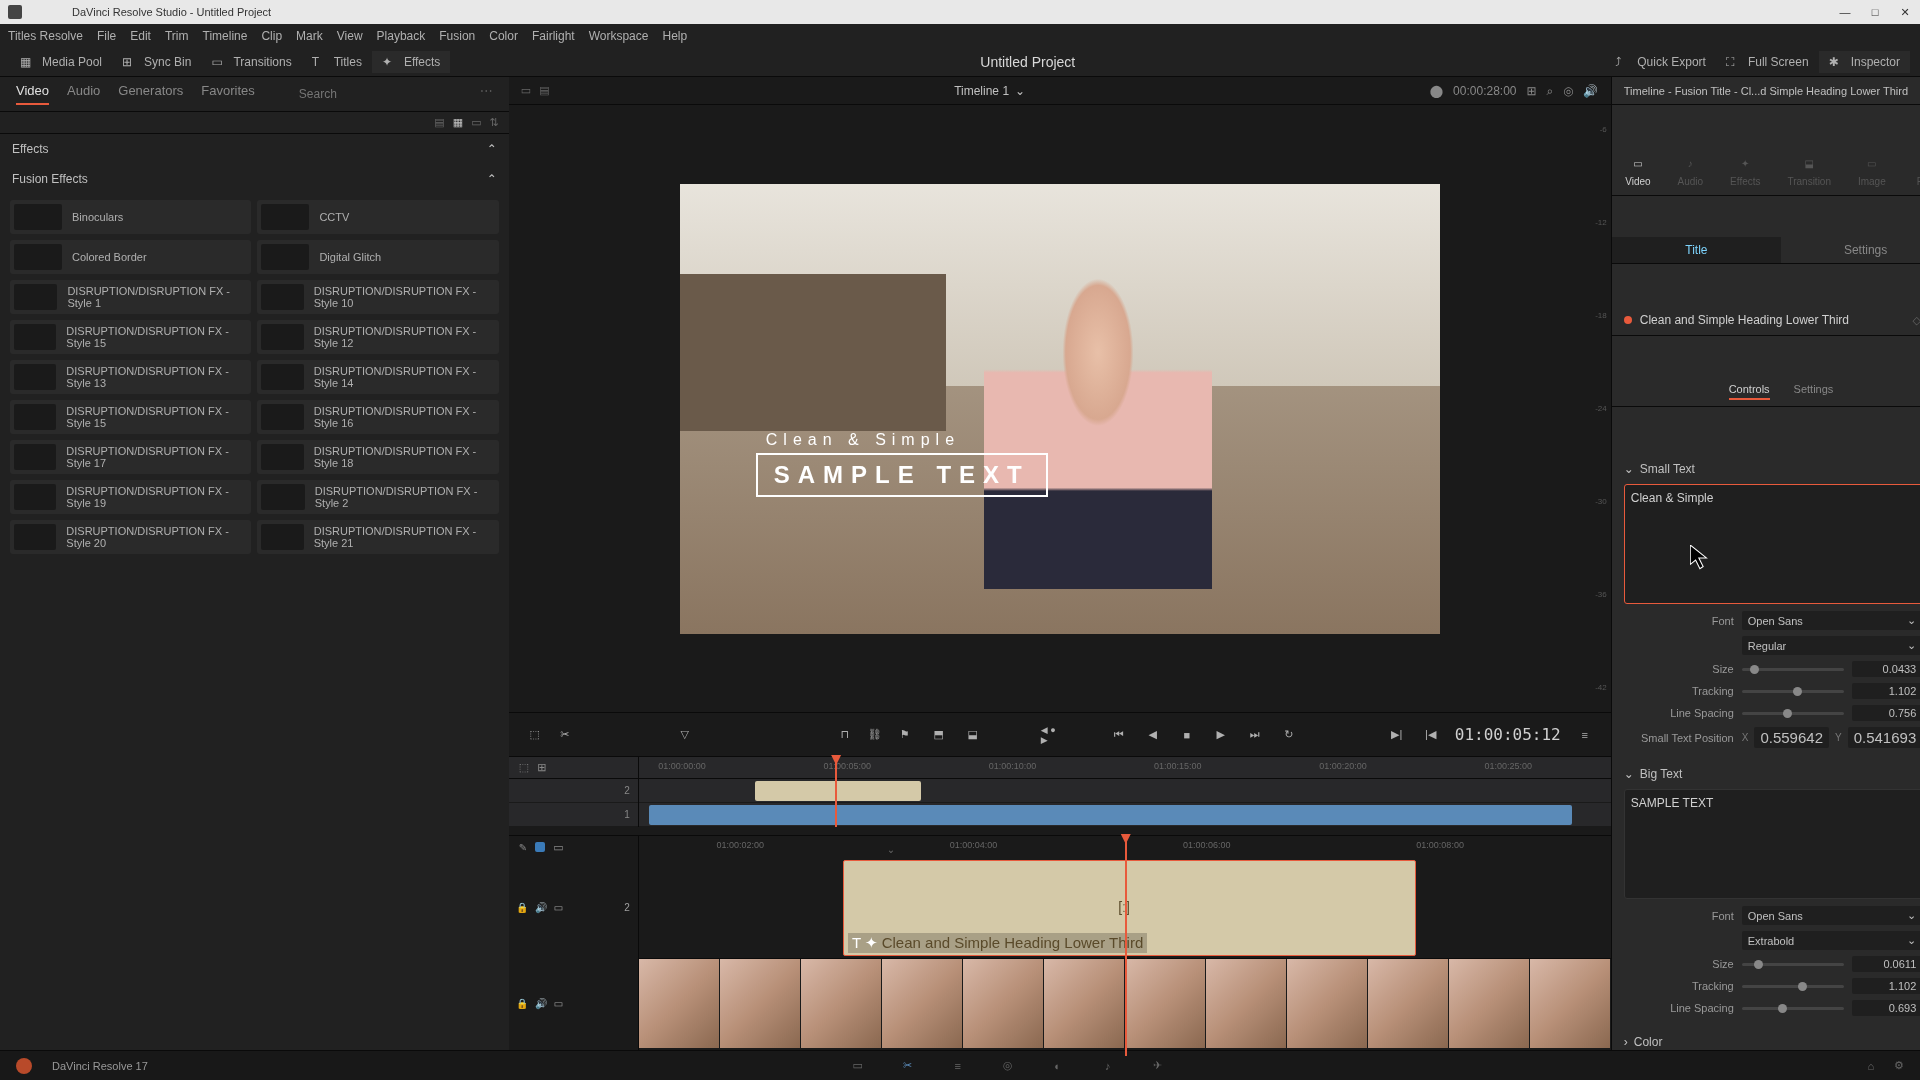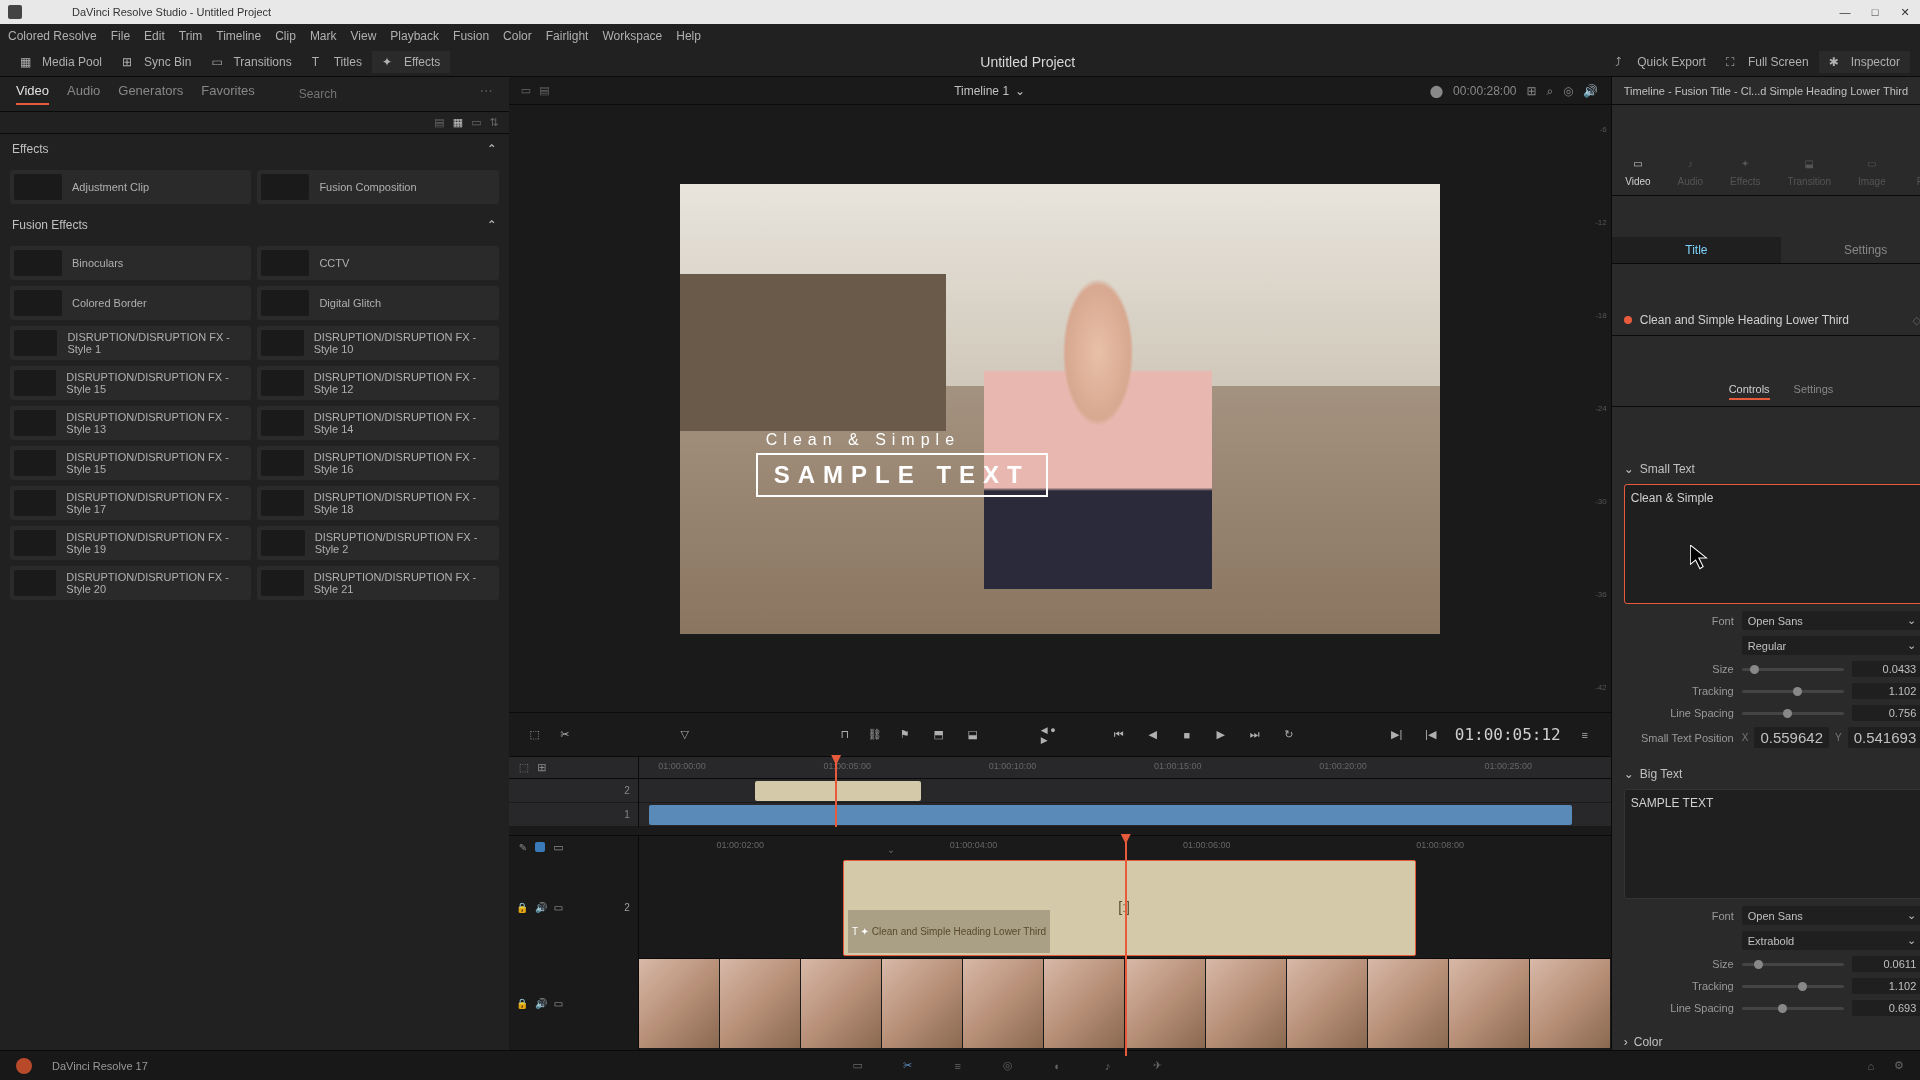--- a/index.html
+++ b/index.html
@@ -73,21 +73,21 @@
 .clip-title { background: #d4c9a8; }
 .clip-video { background: #5a8ab8; }
 
 .detail-timeline { border-top: 1px solid #0a0a0a; margin-top: 8px; }
 .detail-tracks { display: flex; }
 .detail-track-headers { width: 130px; border-right: 1px solid #0a0a0a; }
 .detail-track-header { display: flex; align-items: center; gap: 6px; padding: 0 8px; border-bottom: 1px solid #1a1a1a; font-size: 10px; }
 .detail-track-lanes { flex: 1; position: relative; }
 .detail-clip { position: absolute; border-radius: 2px; }
 .detail-clip-title { background: #d4c9a8; border: 1px solid #e85a3c; top: 2px; height: 96px; }
-.detail-clip-label { position: absolute; bottom: 2px; left: 4px; font-size: 10px; color: #5a4a2a; background: rgba(0,0,0,0.2); padding: 16px 4px; }
+.detail-clip-label { position: absolute; bottom: 2px; left: 4px; font-size: 15px; color: #5a4a2a; background: rgba(0,0,0,0.2); padding: 1px 4px; }
 .filmstrip { display: flex; height: 90px; border-top: 1px solid #0a0a0a; }
 .filmstrip-frame { flex: 1; background: linear-gradient(135deg, #d8b8a8 0%, #b89078 50%, #8a6850 100%); border-right: 1px solid #1a1a1a; }
 
 .right-panel { width: 400px; background: #2a2a2a; display: flex; flex-direction: column; border-left: 1px solid #0a0a0a; gap: 41px; }
 .inspector-header { height: 28px; display: flex; align-items: center; padding: 0 12px; font-size: 11px; color: #c0c0c0; border-bottom: 1px solid #0a0a0a; }
 .inspector-tabs { display: flex; justify-content: space-around; padding: 8px 0; border-bottom: 1px solid #0a0a0a; }
 .inspector-tab { display: flex; flex-direction: column; align-items: center; gap: 4px; cursor: pointer; color: #555; font-size: 10px; }
 .inspector-tab.active { color: #d0d0d0; }
 .inspector-tab-icon { width: 24px; height: 18px; display: flex; align-items: center; justify-content: center; }
 .subtab-row { display: flex; border-bottom: 1px solid #0a0a0a; }
@@ -132,21 +132,21 @@
   <div class="titlebar-icon"></div>
   <div class="titlebar-text">DaVinci Resolve Studio - Untitled Project</div>
   <div class="titlebar-btns">
     <div class="titlebar-btn">—</div>
     <div class="titlebar-btn">□</div>
     <div class="titlebar-btn">✕</div>
   </div>
 </div>
 
 <div class="menubar">
-  <span class="menubar-item">Colored Resolve</span>
+  <span class="menubar-item">Titles Resolve</span>
   <span class="menubar-item">File</span>
   <span class="menubar-item">Edit</span>
   <span class="menubar-item">Trim</span>
   <span class="menubar-item">Timeline</span>
   <span class="menubar-item">Clip</span>
   <span class="menubar-item">Mark</span>
   <span class="menubar-item">View</span>
   <span class="menubar-item">Playback</span>
   <span class="menubar-item">Fusion</span>
   <span class="menubar-item">Color</span>
@@ -206,30 +206,20 @@
     </div>
     <div style="display:flex; gap:8px; padding:4px 10px; justify-content:flex-end; border-bottom:1px solid #0a0a0a">
       <span style="color:#666">▤</span>
       <span style="color:#c0c0c0">▦</span>
       <span style="color:#666">▭</span>
       <span style="color:#666">⇅</span>
     </div>
     <div class="section-header">
       <span>Effects</span>
       <span>⌃</span>
-    </div>
-    <div class="effects-grid">
-      <div class="effect-item">
-          <div class="effect-thumb"></div>
-          <span class="effect-name">Adjustment Clip</span>
-        </div>
-      <div class="effect-item">
-          <div class="effect-thumb"></div>
-          <span class="effect-name">Fusion Composition</span>
-        </div>
     </div>
     <div class="section-header">
       <span>Fusion Effects</span>
       <span>⌃</span>
     </div>
     <div class="effects-grid" id="fusion-grid">
         <div class="effect-item">
           <div class="effect-thumb"></div>
           <span class="effect-name">Binoculars</span>
         </div>

